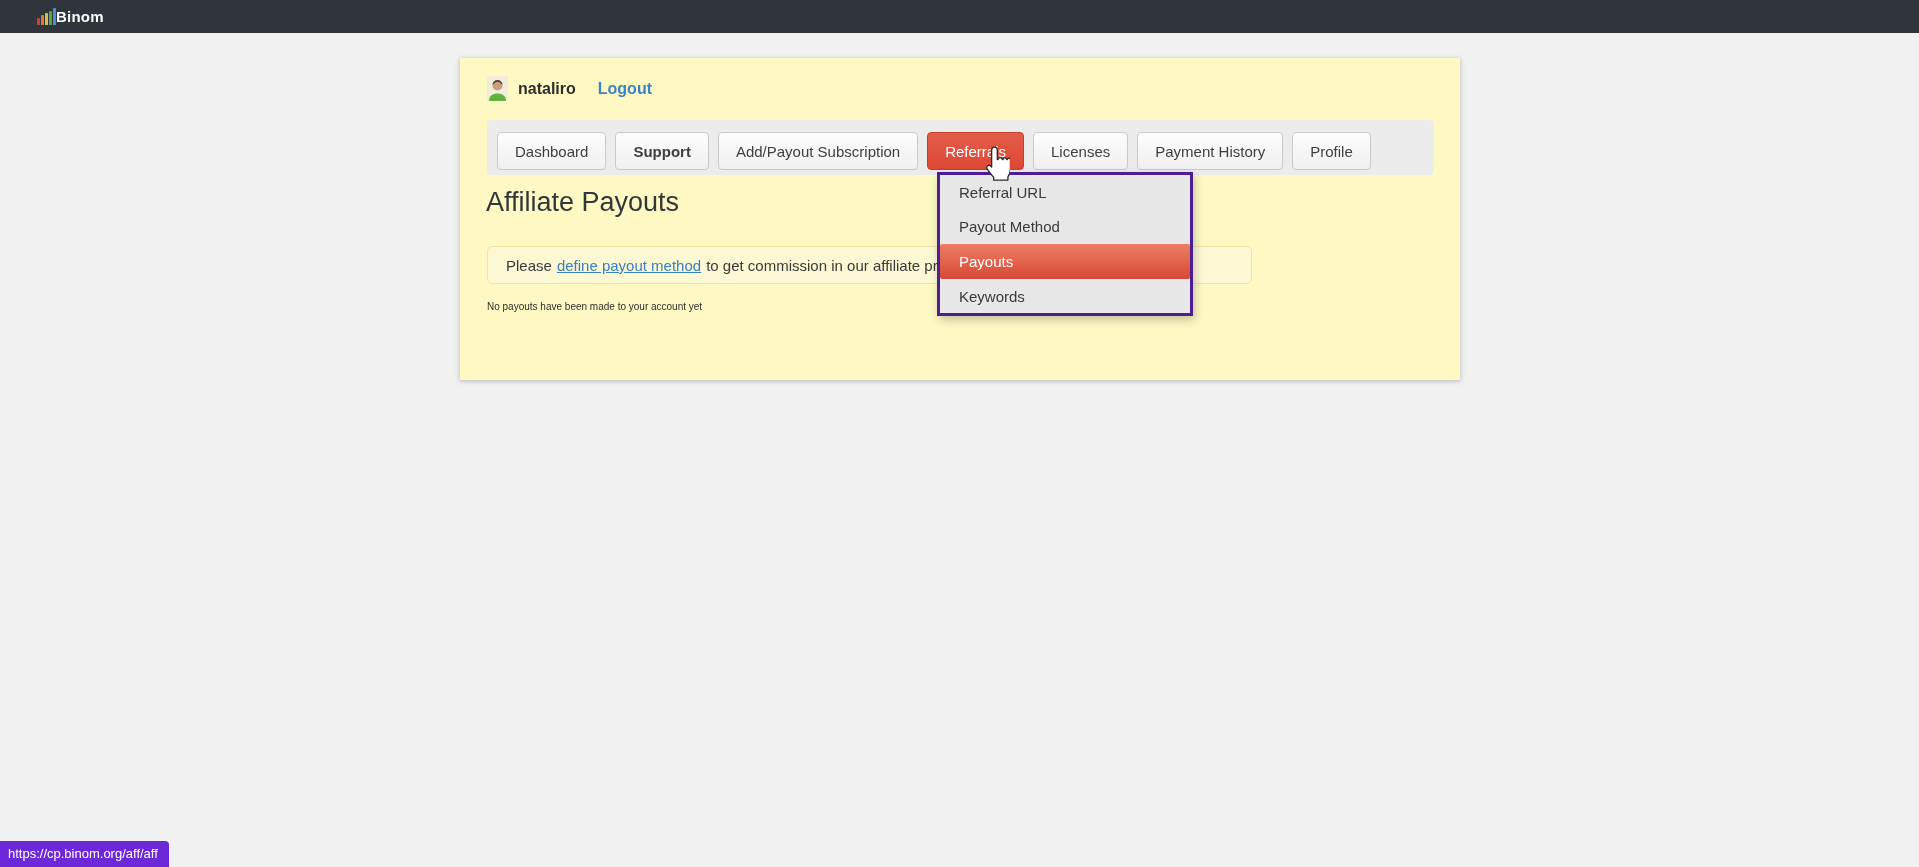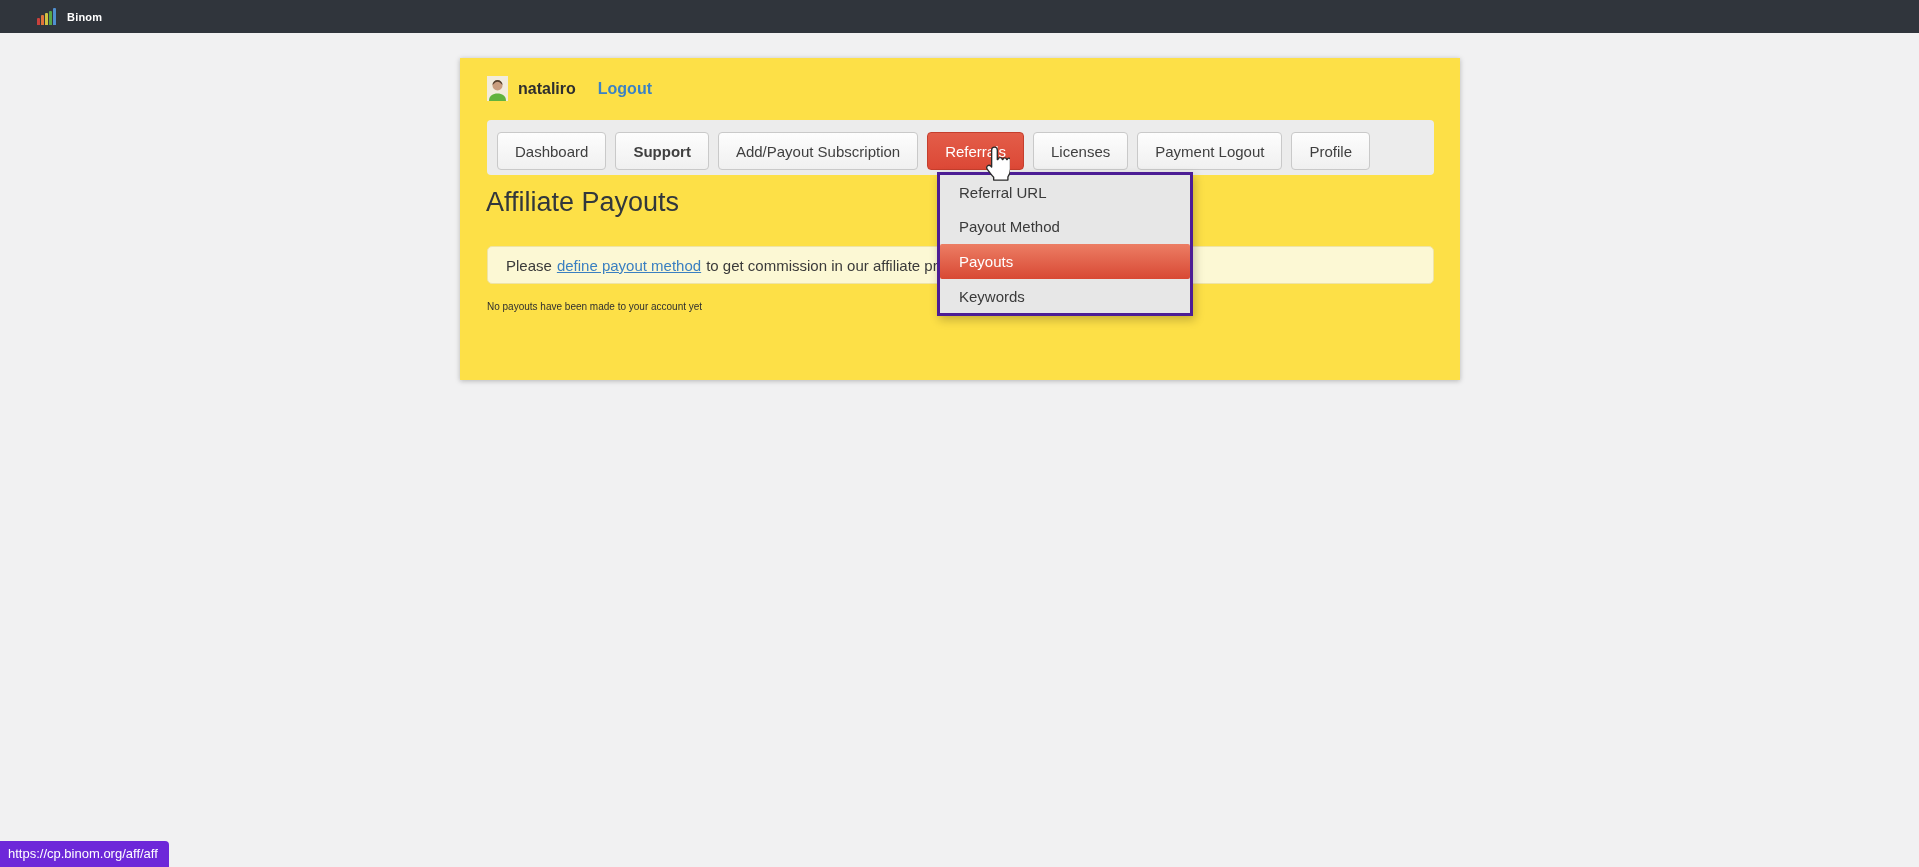--- a/index.html
+++ b/index.html
@@ -15,39 +15,39 @@
     position:absolute; left:0; top:0; width:100%; height:33px;
     background:#30353c; display:flex; align-items:center;
   }
   .logo { margin-left:37px; display:flex; align-items:flex-end; gap:1px; height:17px; }
   .logo i { display:block; width:3px; border-radius:1px 1px 0 0; }
   .logo i:nth-child(1){ height:7px;  background:#c9413c; }
   .logo i:nth-child(2){ height:10px; background:#e0743a; }
   .logo i:nth-child(3){ height:12px; background:#d3c242; }
   .logo i:nth-child(4){ height:14px; background:#58a746; }
   .logo i:nth-child(5){ height:17px; background:#4f8fd0; }
-  .brand { color:#fff; font-weight:bold; font-size:11px; margin-left:11px; letter-spacing:.2px; }
+  .brand { color:#fff; font-weight:bold; font-size:15px; letter-spacing:.2px; }
 
   
   .card {
     position:absolute; left:460px; top:58px; width:1000px; height:322px;
-    background:#fde047; box-shadow:0 1px 5px rgba(0,0,0,.25);
+    background:#fef9c3; box-shadow:0 1px 5px rgba(0,0,0,.25);
   }
 
   
   .user-row { position:absolute; left:27px; top:18px; display:flex; align-items:center; }
   .avatar { width:21px; height:25px; display:block; }
   .user-name { margin-left:10px; font-size:16px; font-weight:bold; color:#2e2e2e; }
   .logout { margin-left:22px; font-size:16px; font-weight:bold; color:#3b82c4; text-decoration:none; cursor:pointer; }
 
   
   .navbar {
     position:absolute; left:27px; top:62px; width:947px; height:55px;
     background:#ececec; border-radius:4px; box-sizing:border-box;
-    display:flex; align-items:flex-start; padding:12px 10px; gap:9px;
+    display:flex; align-items:flex-end; padding:5px 10px; gap:9px;
   }
   .nav-btn {
     height:38px; padding:0 17px; box-sizing:border-box;
     border:1px solid #c9c9c9; border-radius:4px;
     background:linear-gradient(#fdfdfd,#f0f0f0);
     font-family:inherit; font-size:15px; color:#3f3f3f;
     display:flex; align-items:center; cursor:pointer; white-space:nowrap;
   }
   .nav-btn.bold { font-weight:bold; }
   .nav-btn.active {
@@ -66,21 +66,21 @@
     padding-left:19px; font-size:15px; color:#3a3a3a; cursor:pointer;
   }
   .dropdown-item.active {
     background:linear-gradient(#ec7d64,#d84934);
     color:#ffffff; border-radius:2px;
   }
 
   
   .page-title { position:absolute; left:26px; top:129px; font-size:27px; font-weight:400; color:#32373c; }
   .notice {
-    position:absolute; left:27px; top:188px; width:947px; height:38px; box-sizing:border-box;
+    position:absolute; left:27px; top:188px; width:765px; height:38px; box-sizing:border-box;
     background:#fcf8d4; border:1px solid #efe4a6; border-radius:5px;
     display:flex; align-items:center; padding:0 18px;
     font-size:15px; color:#3a3a3a; white-space:nowrap; overflow:hidden;
   }
   .notice .link { color:#3a7fc1; text-decoration:underline; margin:0 5px; cursor:pointer; }
   .empty-message { position:absolute; left:27px; top:243px; font-size:10px; color:#2f2f2f; }
 
   
   .cursor { position:absolute; left:983px; top:146px; width:27px; height:35px; z-index:10; pointer-events:none; }
 
@@ -122,21 +122,21 @@
       <button class="nav-btn">Dashboard</button>
 
       <button class="nav-btn bold">Support</button>
 
       <button class="nav-btn">Add/Payout Subscription</button>
 
       <button class="nav-btn active">Referrals</button>
 
       <button class="nav-btn">Licenses</button>
 
-      <button class="nav-btn">Payment Logout</button>
+      <button class="nav-btn">Payment History</button>
 
       <button class="nav-btn">Profile</button>
     </div>
 
   <div class="page-title">Affiliate Payouts</div>
 
   <div class="notice">
     <span>Please</span>
     <a class="link">define payout method</a>
     <span>to get commission in our affiliate program</span>

